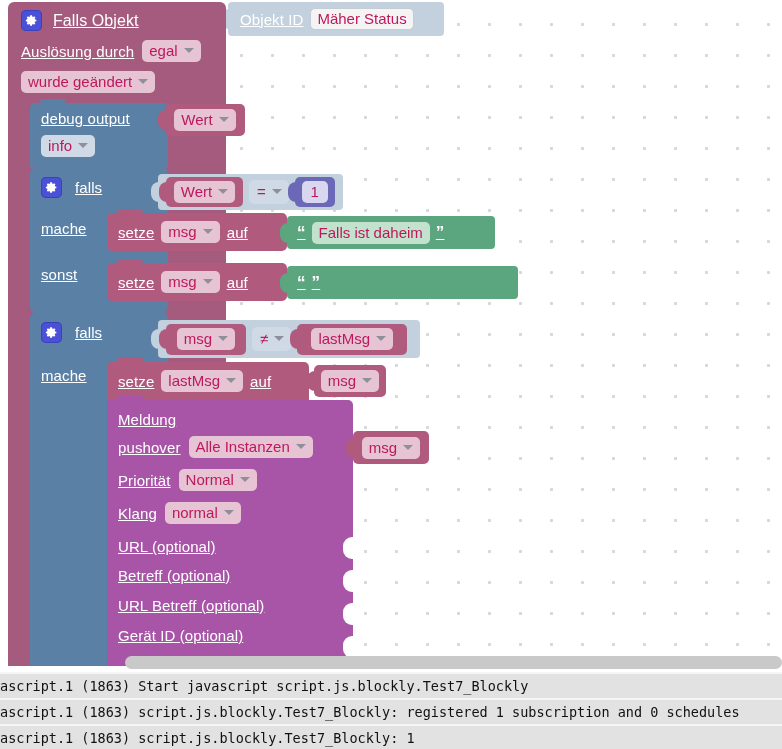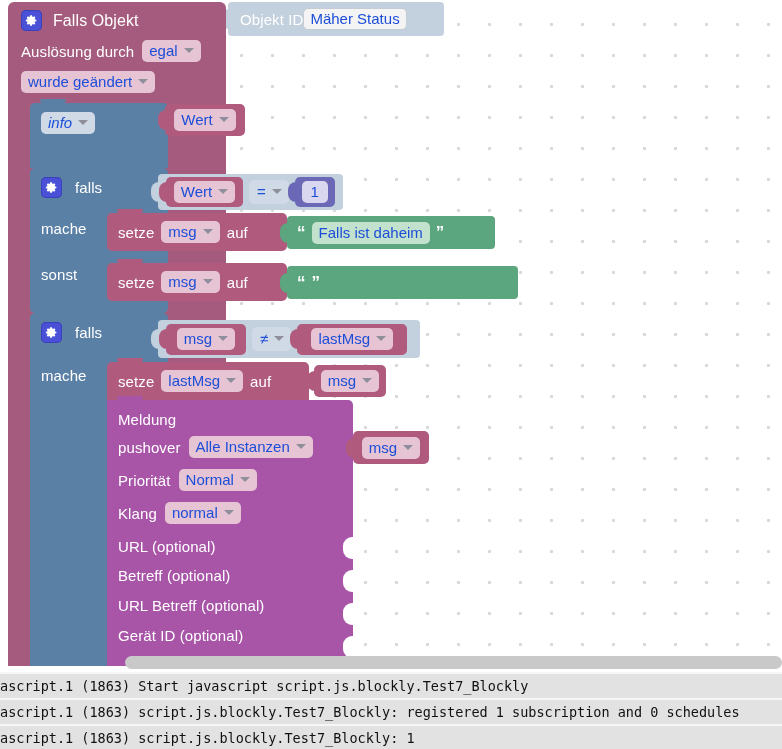--- a/index.html
+++ b/index.html
@@ -25,31 +25,32 @@
     overflow: hidden;
   }
 
   
   .btxt {
     color: #ffffff;
     font-size: 15px;
     line-height: 1;
     white-space: nowrap;
     letter-spacing: .1px;
+    text-decoration: underline;
   }
 
   
   .field {
     display: inline-flex;
     align-items: center;
     gap: 6px;
     border-radius: 5px;
     padding: 3px 7px 4px 7px;
     font-size: 15px;
-    color: #1d4ed8;
+    color: #be185d;
     white-space: nowrap;
     line-height: 1;
     text-align: center;
   }
   .field.light-mauve { background: #e6c4d4; }
   .field.light-blue  { background: #cfdae6; }
   .field.white       { background: #f4f4f4; border: 1px solid #c6ccd4; padding:2px 6px 3px 6px;}
   .field.light-green { background: #c3e2cd; }
   .field.pale-purple { background: #d9d6ef; }
 
@@ -139,21 +140,21 @@
 </style>
 </head>
 <body>
 
 <div id="root">
 
   <div id="workspace">
 
     <div class="blk lightblue" style="left:228px; top:2px; width:216px; height:34px; border-radius:4px;">
       <div class="plug lightblue"></div>
-      <div style="display:flex;align-items:center;height:100%;padding-left:12px;">
+      <div style="display:flex;align-items:center;gap:7px;height:100%;padding-left:12px;">
         <span class="btxt">Objekt ID</span>
         <span class="field white">Mäher Status</span>
       </div>
     </div>
 
     <div class="blk mauve" style="left:8px; top:2px; width:218px; height:664px; border-radius:6px 6px 0 0;">
 
       <div style="display:flex;align-items:center;gap:11px;padding:8px 0 0 13px;">
         <span class="gear">
           <svg width="13" height="13" viewBox="0 0 24 24" aria-hidden="true">
@@ -175,21 +176,24 @@
       <div style="padding:9px 0 0 13px;">
         <span class="field light-mauve">
           <span>wurde geändert</span>
           <i class="arrow"></i>
         </span>
       </div>
     </div>
 
     <div class="blk bluegrey" style="left:30px; top:103px; width:138px; height:65px; border-radius:5px 5px 0 0;">
       <div class="notch-top bluegrey" style="left:10px; top:-4px; border-radius:0 0 7px 7px;"></div>
-      <div style="padding:9px 0 0 11px;font-style:italic;">
+      <div style="display:flex;align-items:center;padding:8px 0 0 11px;">
+        <span class="btxt">debug output</span>
+      </div>
+      <div style="padding:9px 0 0 11px;">
         <span class="field light-blue">
           <span>info</span>
           <i class="arrow"></i>
         </span>
       </div>
     </div>
 
     <div class="socket" style="left:158px; top:107px; height:22px; border-radius:0 0 0 0; background:#5b80a5;"></div>
 
     <div class="blk rose" style="left:165px; top:104px; width:80px; height:32px; border-radius:5px;">

